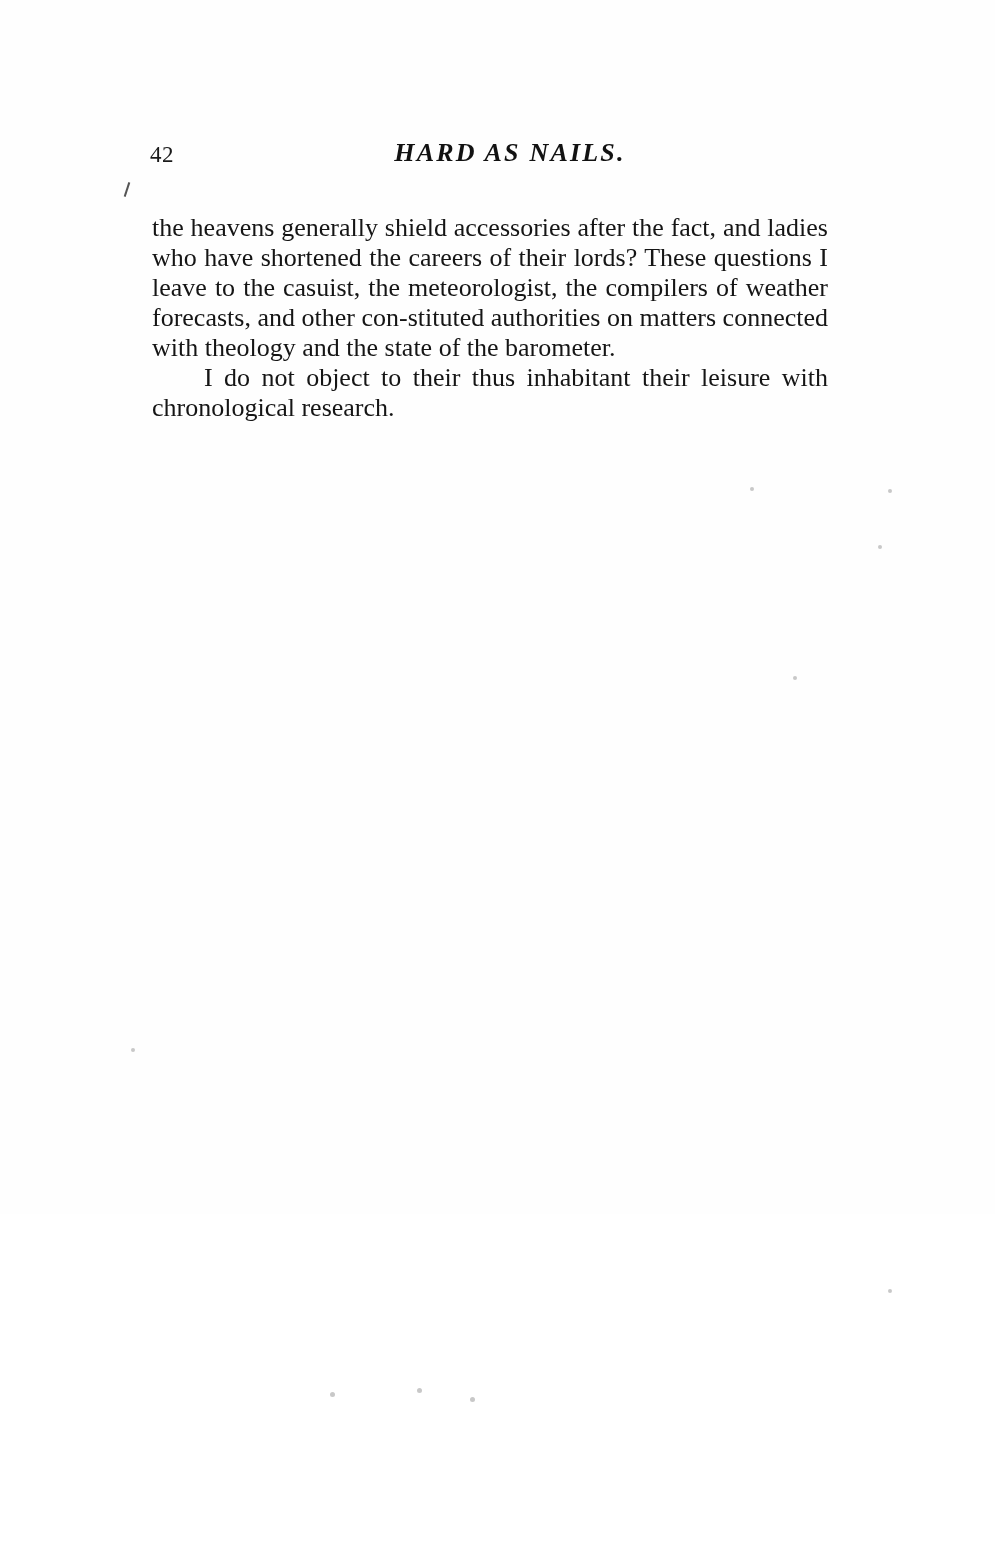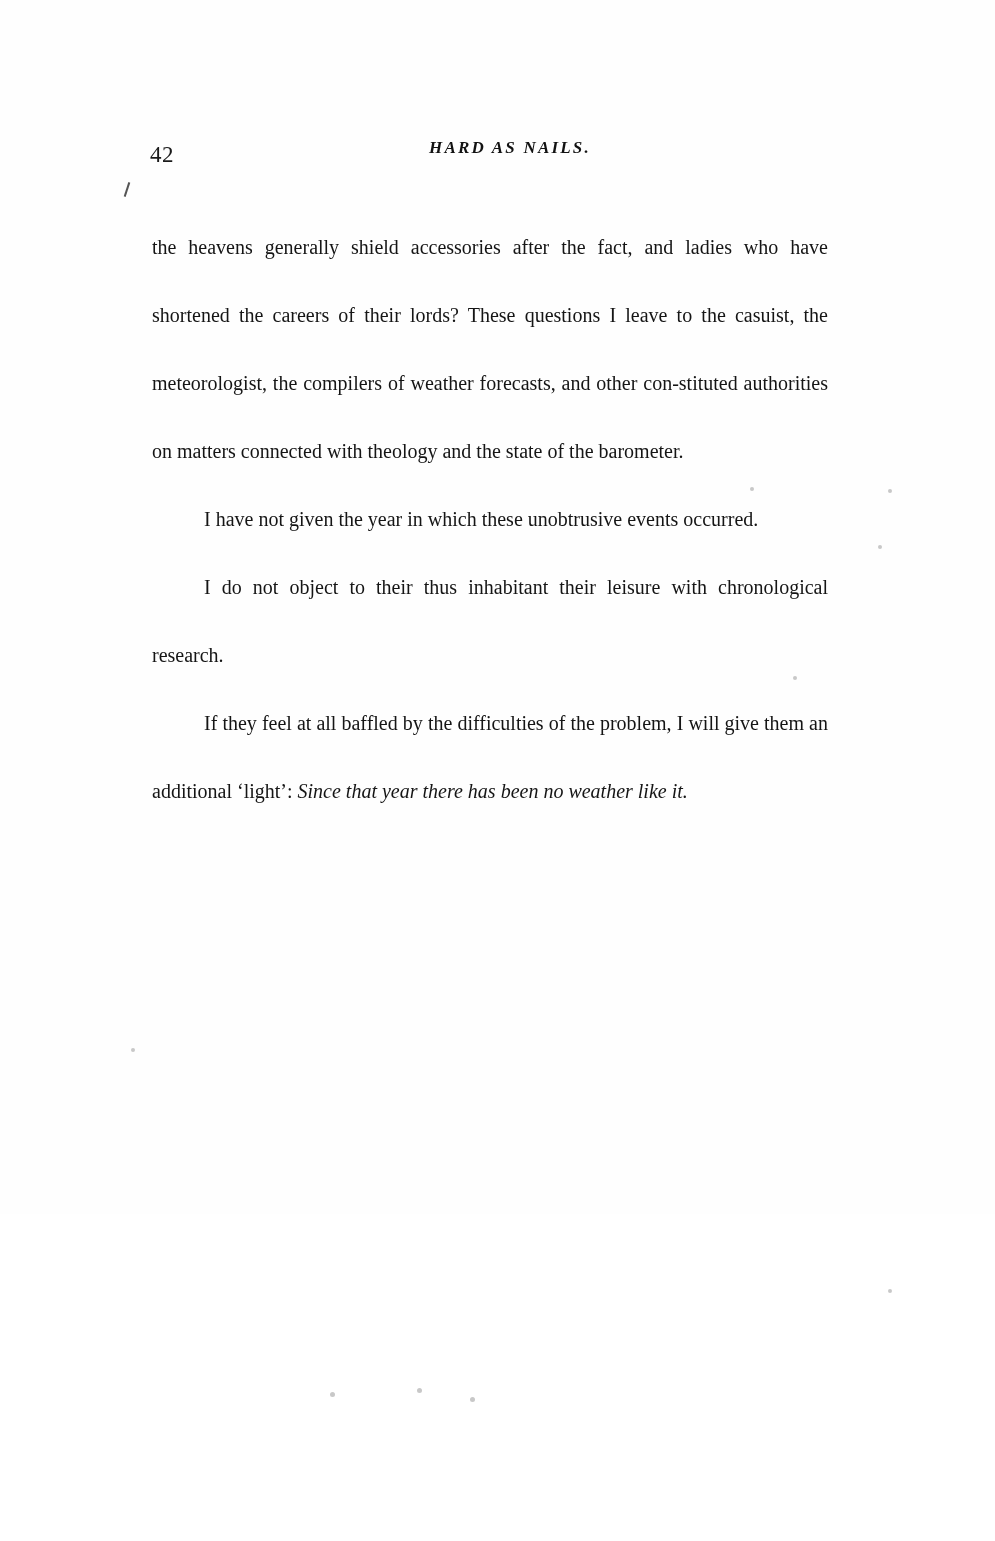--- a/index.html
+++ b/index.html
@@ -39,36 +39,36 @@
   }
   .head-title {
     position: absolute;
     left: 0;
     right: 0;
     top: 0;
     text-align: center;
     font-family: "Liberation Serif", serif;
     font-style: italic;
     font-weight: bold;
-    font-size: 17px;
+    font-size: 26px;
     letter-spacing: 2.2px;
     color: #121212;
     padding-left: 30px;
   }
   
   .body-text {
     position: absolute;
     top: 213px;
     left: 152px;
     width: 688px;
   }
   .para {
     margin: 0 12px 0 0;
-    font-size: 20px;
-    line-height: 68px;
+    font-size: 26px;
+    line-height: 30px;
     text-align: justify;
     text-justify: inter-word;
     color: #151515;
     hyphens: manual;
   }
   .para.indent {
     text-indent: 52px;
   }
   .para .ital {
     font-style: italic;
@@ -98,26 +98,24 @@
     <span class="folio">42</span>
     <span class="head-title">HARD AS NAILS.</span>
   </div>
 
   <div class="tick" style="left:126px; top:182px;"></div>
 
   <div class="body-text">
 
     <p class="para">the heavens generally shield accessories after the fact, and ladies who have shortened the careers of their lords? These questions I leave to the casuist, the meteorologist, the compilers of weather forecasts, and other con-stituted authorities on matters connected with theology and the state of the barometer.</p>
 
-    <p class="para indent">I have not given the year in which these unobtrusive events occurred.</p>
 
 
     <p class="para indent">I do not object to their thus inhabitant their leisure with chronological research.</p>
 
-    <p class="para indent"><span>If they feel at all baffled by the difficulties of the problem, I will give them an additional ‘light’: </span><span class="ital">Since that year there has been no weather like it.</span></p>
 
   </div>
 
   <div class="speck" style="left:750px; top:487px; width:4px; height:4px;"></div>
   <div class="speck" style="left:888px; top:489px; width:4px; height:4px;"></div>
   <div class="speck" style="left:878px; top:545px; width:4px; height:4px;"></div>
   <div class="speck" style="left:793px; top:676px; width:4px; height:4px;"></div>
   <div class="speck" style="left:131px; top:1048px; width:4px; height:4px;"></div>
   <div class="speck" style="left:888px; top:1289px; width:4px; height:4px;"></div>
   <div class="speck" style="left:330px; top:1392px; width:5px; height:5px;"></div>

